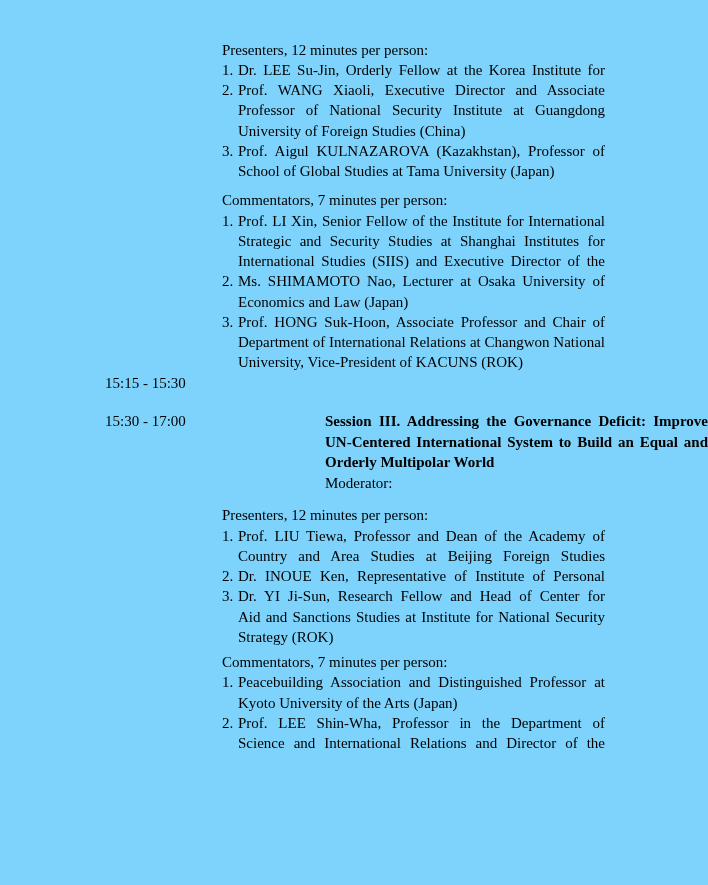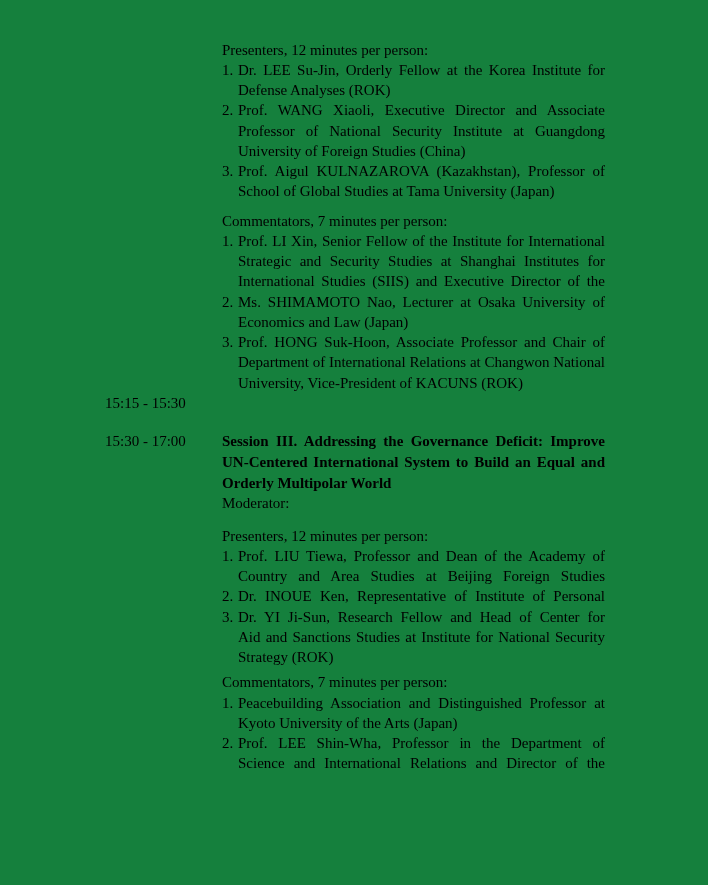--- a/index.html
+++ b/index.html
@@ -1,53 +1,52 @@
 <!DOCTYPE html>
 <html><head>
 <meta charset="utf-8">
 <style>
   html,body { margin:0; padding:0; background:#ffffff; }
   .page {
     width:708px; height:885px; box-sizing:border-box;
     padding:39.5px 0 0 105px;
-    background:#15803d; color:#000000;
+    background:#7dd3fc; color:#000000;
     font-family:"Liberation Serif", serif;
     font-size:15px; line-height:20.25px;
     overflow:hidden;
   }
   .row { display:flex; }
   .time { width:117px; flex:0 0 117px; }
   .content { width:383px; flex:0 0 383px; }
   .line { height:20.25px; overflow:hidden; }
   .j { text-align:justify; text-align-last:justify; }
   .item { display:flex; }
   .num { width:16px; flex:0 0 16px; }
   .item-lines { width:367px; flex:0 0 367px; }
   .bold { font-weight:bold; }
   .session-block .line { height:20.7px; line-height:20.7px; }
   .row-commentators-a { margin-top:9px; }
   .row-break { margin-top:0.5px;justify-content:space-between; }
-  .row-session3 { margin-top:17.75px; }
+  .row-session3 { margin-top:17.75px;justify-content:space-between; }
   .row-presenters-b { margin-top:11.5px; }
   .row-commentators-b { margin-top:5px; }
 </style>
 </head>
 <body>
 
 <div class="page">
 
   <div class="row row-presenters-a">
     <div class="time"></div>
     <div class="content">
       <div class="line">Presenters, 12 minutes per person:</div>
       <div class="item">
         <span class="num">1.</span>
         <div class="item-lines">
           <div class="line j">Dr. LEE Su-Jin, Orderly Fellow at the Korea Institute for</div>
-          <div class="line">Defense Analyses (ROK)</div>
         </div>
       </div>
       <div class="item">
         <span class="num">2.</span>
         <div class="item-lines">
           <div class="line j">Prof. WANG Xiaoli, Executive Director and Associate</div>
           <div class="line j">Professor of National Security Institute at Guangdong</div>
           <div class="line">University of Foreign Studies (China)</div>
         </div>
       </div>

